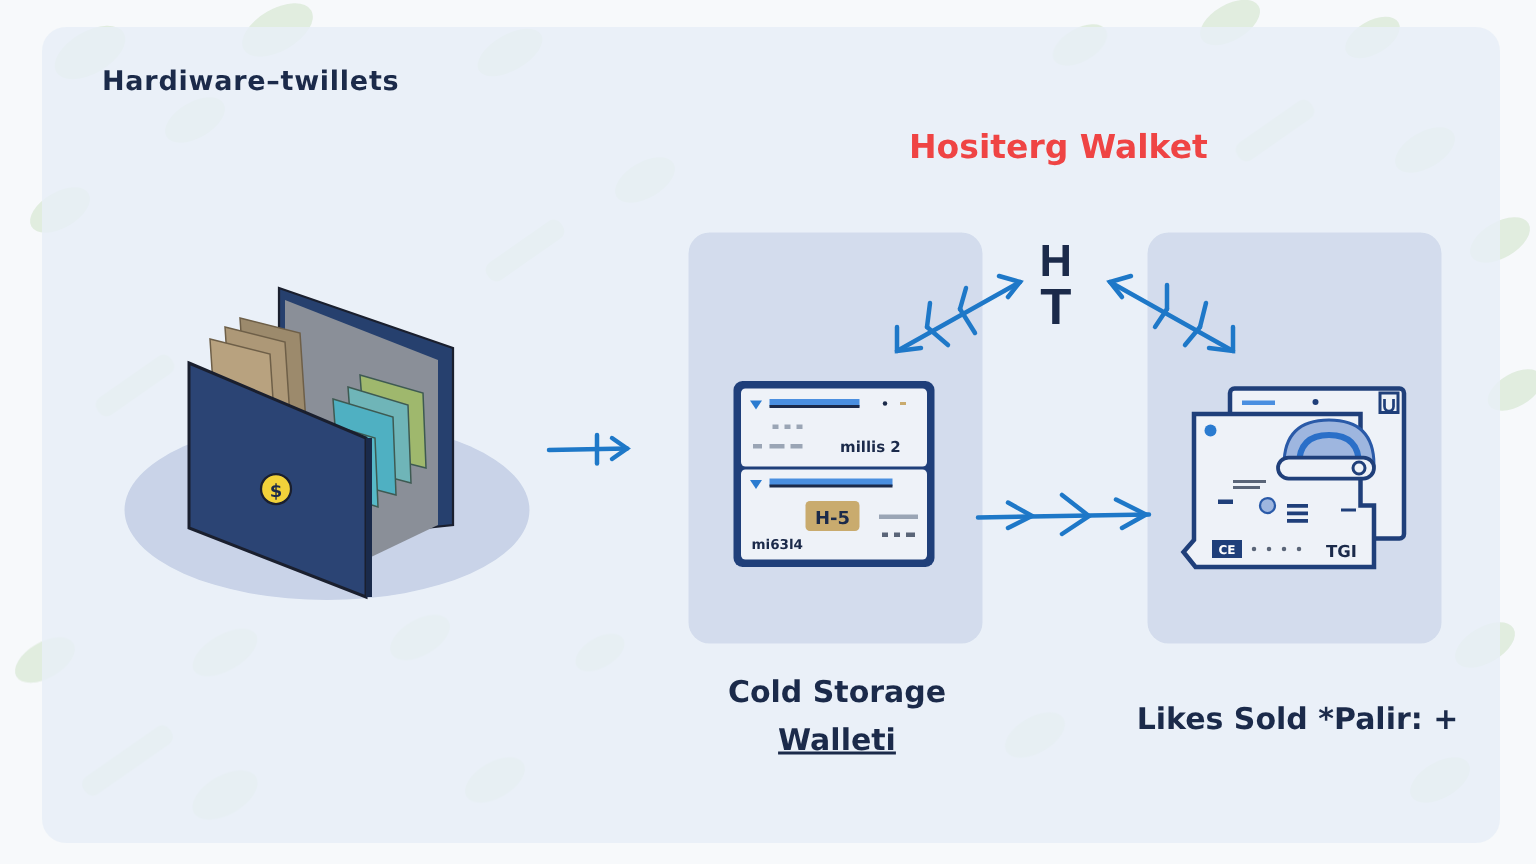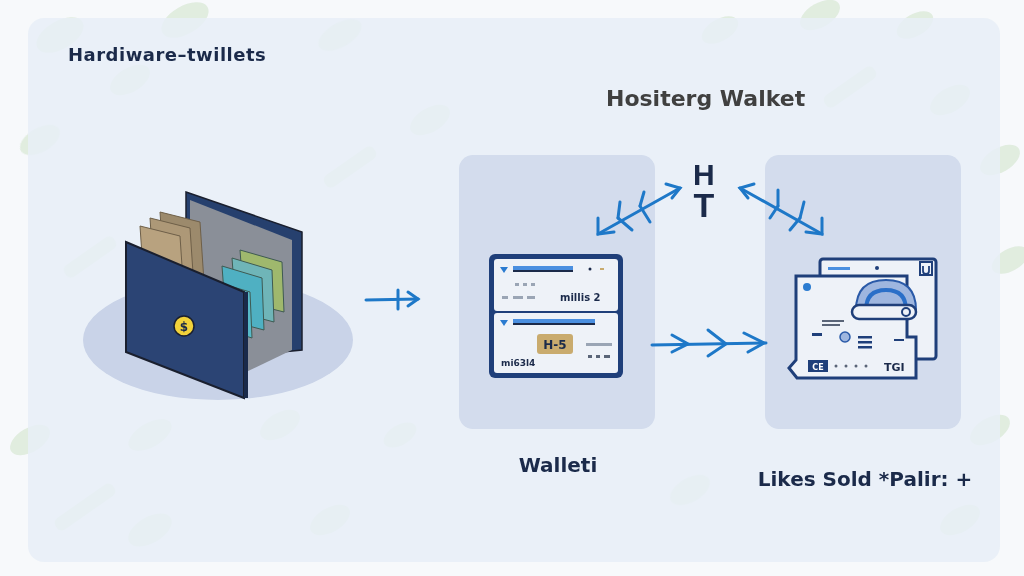--- a/index.html
+++ b/index.html
@@ -12,21 +12,21 @@
     .card {
       position: absolute; left: 28px; top: 18px; width: 972px; height: 544px;
       background: rgba(232, 238, 247, 0.85); border-radius: 16px; z-index: 1;
     }
     .title-left {
       position: absolute; left: 68px; top: 44px; font-size: 18px; font-weight: bold;
       color: #1b2a4a; letter-spacing: 0.5px; z-index: 2;
     }
     .title-mid {
       position: absolute; left: 606px; top: 86px; font-size: 22px; font-weight: bold;
-      color: #404040; z-index: 2;
+      color: #ef4444; z-index: 2;
     }
     .panel {
       position: absolute; top: 155px; width: 196px; height: 274px;
       background: #d3dced; border-radius: 14px; z-index: 2;
     }
     .panel.a { left: 459px; }
     .panel.b { left: 765px; }
     .label {
       position: absolute; font-size: 20px; font-weight: bold; color: #1b2a4a;
       text-align: center; z-index: 2; line-height: 28px;
@@ -211,15 +211,16 @@
     <text x="818" y="369.5" font-size="8" font-weight="bold" text-anchor="middle" fill="#ffffff" font-family="DejaVu Sans, sans-serif">CE</text>
     <circle cx="836" cy="366" r="1.5" fill="#5a6578"></circle>
     <circle cx="846" cy="366" r="1.5" fill="#5a6578"></circle>
     <circle cx="856" cy="366" r="1.5" fill="#5a6578"></circle>
     <circle cx="866" cy="366" r="1.5" fill="#5a6578"></circle>
     <text class="mini-text" x="884" y="371" font-size="11">TGI</text>
   </g>
 </svg>
 
 <div class="label a">
-  <div style="margin-top:4px;">Walleti</div>
+  <div>Cold Storage</div>
+  <div style="margin-top:4px;text-decoration:underline;">Walleti</div>
 </div>
 <div class="label b">Likes Sold *Palir: +</div>
 
 </body></html>

